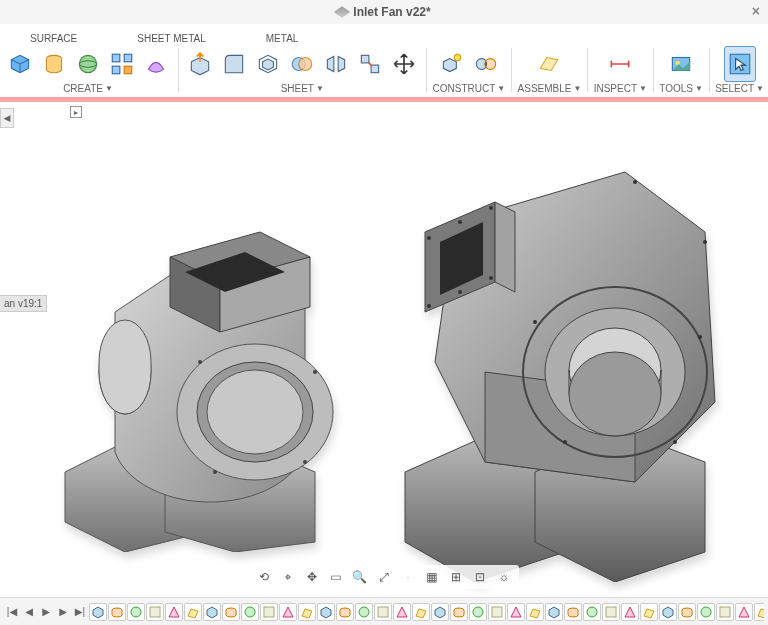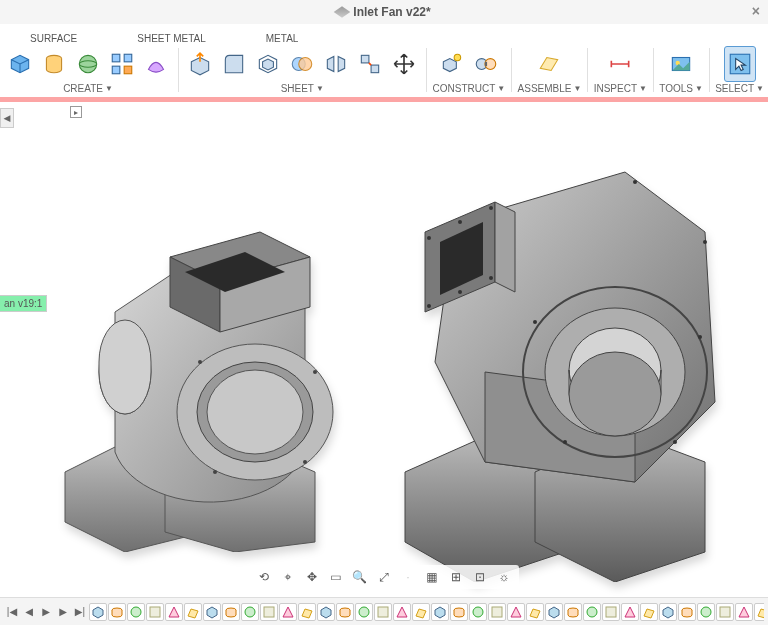--- a/index.html
+++ b/index.html
@@ -16,21 +16,21 @@
 .tb-group { display: flex; flex-direction: column; align-items: center; gap: 1px; }
 .tb-icons { display: flex; gap: 2px; align-items: center; }
 .tb-label { font-size: 10px; color: #666; display: flex; align-items: center; gap: 2px; }
 .tb-label .caret { font-size: 8px; }
 .tb-sep { width: 1px; height: 44px; background: #e0e0e0; margin: 2px 2px; }
 .tb-btn { width: 32px; height: 36px; display: flex; align-items: center; justify-content: center; cursor: pointer; border-radius: 3px; }
 .tb-btn.sel { background: #d0e4f5; border: 1px solid #5a9bd4; }
 .tb-btn svg { width: 26px; height: 26px; }
 
 .left-dock { position: absolute; left: 0; top: 108px; width: 14px; height: 20px; background: #f0f0f0; border: 1px solid #ccc; display: flex; align-items: center; justify-content: center; font-size: 9px; color: #666; cursor: pointer; }
-.browser-tag { position: absolute; left: 0; top: 295px; background: #86efac; border: 1px solid #ccc; font-size: 10px; padding: 2px 4px; color: #555; border-left: none; }
+.browser-tag { position: absolute; left: 0; top: 295px; background: #e5e5e5; border: 1px solid #ccc; font-size: 10px; padding: 2px 4px; color: #555; border-left: none; }
 .browser-toggle { position: absolute; left: 70px; top: 106px; width: 12px; height: 12px; border: 1px solid #999; font-size: 8px; display: flex; align-items: center; justify-content: center; color: #666; }
 
 .canvas { position: absolute; left: 0; top: 102px; right: 0; bottom: 28px; background: #fff; overflow: hidden; }
 
 .nav-bar { position: absolute; left: 50%; bottom: 36px; transform: translateX(-50%); display: flex; gap: 6px; background: rgba(255,255,255,0.85); padding: 3px 6px; border-radius: 3px; }
 .nav-bar .nb { width: 18px; height: 18px; display: flex; align-items: center; justify-content: center; font-size: 12px; color: #555; cursor: pointer; }
 
 .timeline { position: absolute; left: 0; right: 0; bottom: 0; height: 28px; background: #f4f4f4; border-top: 1px solid #ddd; display: flex; align-items: center; padding: 0 4px; gap: 1px; overflow: hidden; }
 .tl-ctrl { width: 16px; height: 16px; display: flex; align-items: center; justify-content: center; font-size: 10px; color: #666; cursor: pointer; }
 .tl-item { width: 18px; height: 18px; border: 1px solid #ccc; border-radius: 2px; background: #fff; cursor: pointer; display: flex; align-items: center; justify-content: center; flex-shrink: 0; }

